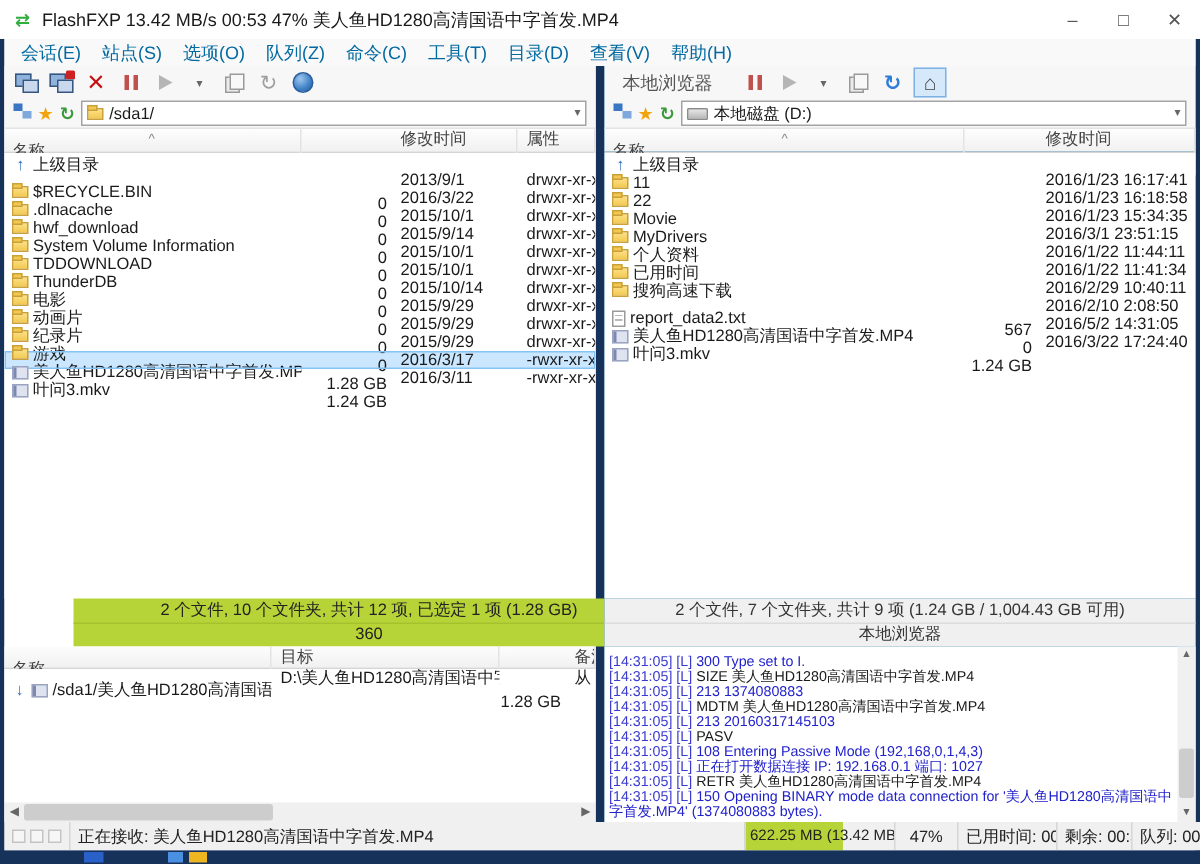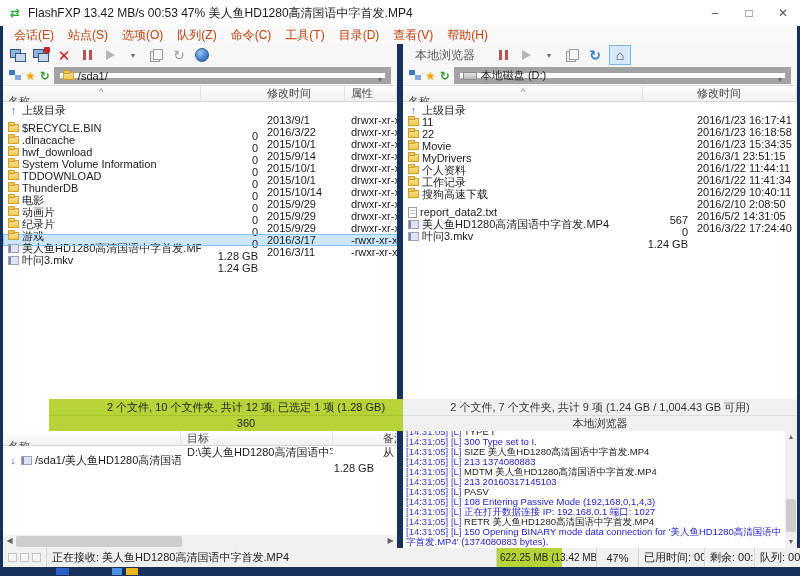--- a/index.html
+++ b/index.html
@@ -10,21 +10,21 @@
   
   .titlebar { position:absolute; left:0; top:0; width:800px; height:26px; background:#ffffff; display:flex; align-items:center; }
   .app-ico { width:14px; height:14px; margin:0 6px 0 8px; color:#2fae3f; font-weight:bold; font-size:12px; line-height:14px; text-align:center; }
   .title-text { font-size:12px; color:#1a1a1a; white-space:nowrap; }
   .win-btns { position:absolute; right:0; top:0; height:26px; display:flex; }
   .win-btn { width:34px; height:26px; display:flex; align-items:center; justify-content:center; color:#555; font-size:12px; }
 
   
   .content { position:absolute; left:3px; top:26px; width:794px; height:541px; background:#ffffff; }
   .menubar { position:absolute; left:0; top:0; width:794px; height:18px; background:#f9f9f9; display:flex; align-items:center; padding-left:4px; }
-  .menu-item { padding:0 7px; font-size:12px; color:#c2410c; line-height:18px; white-space:nowrap; }
+  .menu-item { padding:0 7px; font-size:12px; color:#0369a1; line-height:18px; white-space:nowrap; }
 
   .cols { position:absolute; left:0; top:18px; width:794px; height:504px; display:flex; }
   .col-left  { width:394px; position:relative; background:#fff; }
   .splitter  { width:6px; background:#16325a; }
   .col-right { width:394px; position:relative; background:#0369a1; }
 
   
   .toolbar { position:absolute; left:0; top:0; width:100%; height:22px; background:#f7f7f7; display:flex; align-items:center; gap:5px; padding-left:6px; }
   .tbtn { display:inline-flex; align-items:center; justify-content:center; min-width:18px; height:18px; }
   .icon-pc { position:relative; width:16px; height:13px; display:inline-block; }
@@ -45,21 +45,21 @@
   .home-btn { background:#d6e9fb; border:1px solid #7fb2e5; width:22px; height:20px; }
   .glyph-home { font-size:14px; color:#444; line-height:14px; }
 
   
   .pathrow { position:absolute; left:0; top:22px; width:100%; height:20px; background:#f7f7f7; display:flex; align-items:center; gap:4px; padding:0 6px; border-bottom:1px solid #e4e4e4; }
   .p-ico { font-size:11px; line-height:12px; }
   .icon-net { position:relative; width:12px; height:10px; display:inline-block; }
   .icon-net::before { content:""; position:absolute; left:0; top:0; width:6px; height:5px; background:#3b76c4; }
   .icon-net::after { content:""; position:absolute; right:0; bottom:0; width:6px; height:5px; background:#7fa9dc; }
   .star { color:#f0a30a; font-size:12px; } .goarrow { color:#3a9a3a; font-weight:bold; font-size:12px; }
-  .combo { flex:1; height:17px; background:#fff; border:6px solid #a3a3a3; display:flex; align-items:center; gap:4px; padding:0 3px; position:relative; }
+  .combo { flex:1; height:17px; background:#fff; border:1px solid #a3a3a3; display:flex; align-items:center; gap:4px; padding:0 3px; position:relative; }
   .combo .chev { position:absolute; right:3px; top:2px; color:#666; font-size:8px; }
   .mini-folder { width:11px; height:8px; background:linear-gradient(#fbe189,#f3c84f); border:1px solid #caa03a; position:relative; display:inline-block; }
   .mini-folder::before { content:""; position:absolute; left:-1px; top:-3px; width:5px; height:2px; background:#f3c84f; border:1px solid #caa03a; }
   .mini-drive { width:14px; height:8px; background:linear-gradient(#e6e6e6,#b8b8b8); border:1px solid #8a8a8a; border-radius:1px; display:inline-block; }
 
   
   .fheader { position:absolute; left:0; top:42px; width:100%; height:16px; background:linear-gradient(#fdfdfd,#f1f1f1); border-bottom:1px solid #d5d5d5; font-size:11px; color:#444; }
   .fheader .hc { border-right:1px solid #e3e3e3; line-height:15px; position:relative; }
   .grid-l { display:grid; grid-template-columns:198px 60px 84px 1fr; }
   .grid-r { display:grid; grid-template-columns:240px 48px 1fr; }
@@ -460,21 +460,21 @@
               <span class="cn">
                 <span class="fi fi-folder"></span>
                 <span>个人资料</span>
               </span>
               <span class="cs"></span>
               <span class="cd">2016/1/22 11:44:11</span>
             </div>
             <div class="frow grid-r">
               <span class="cn">
                 <span class="fi fi-folder"></span>
-                <span>工作记录</span>
+                <span>已用时间</span>
               </span>
               <span class="cs"></span>
               <span class="cd">2016/1/22 11:41:34</span>
             </div>
             <div class="frow grid-r">
               <span class="cn">
                 <span class="fi fi-folder"></span>
                 <span>搜狗高速下载</span>
               </span>
               <span class="cs"></span>
@@ -506,21 +506,20 @@
             </div>
           </div>
 
         <div class="pstatus gray">
           <div class="l1">2 个文件, 7 个文件夹, 共计 9 项 (1.24 GB / 1,004.43 GB 可用)</div>
           <div class="l2">本地浏览器</div>
         </div>
 
         <div class="logwrap">
           <div class="logbody" id="log-body">
-              <div class="log-line"><span class="lt">[14:31:05] [L] </span><span class="t-command">TYPE I</span></div>
               <div class="log-line"><span class="lt">[14:31:05] [L] </span><span class="t-reply">300 Type set to I.</span></div>
               <div class="log-line"><span class="lt">[14:31:05] [L] </span><span class="t-command">SIZE 美人鱼HD1280高清国语中字首发.MP4</span></div>
               <div class="log-line"><span class="lt">[14:31:05] [L] </span><span class="t-reply">213 1374080883</span></div>
               <div class="log-line"><span class="lt">[14:31:05] [L] </span><span class="t-command">MDTM 美人鱼HD1280高清国语中字首发.MP4</span></div>
               <div class="log-line"><span class="lt">[14:31:05] [L] </span><span class="t-reply">213 20160317145103</span></div>
               <div class="log-line"><span class="lt">[14:31:05] [L] </span><span class="t-command">PASV</span></div>
               <div class="log-line"><span class="lt">[14:31:05] [L] </span><span class="t-reply">108 Entering Passive Mode (192,168,0,1,4,3)</span></div>
               <div class="log-line"><span class="lt">[14:31:05] [L] </span><span class="t-reply">正在打开数据连接 IP: 192.168.0.1 端口: 1027</span></div>
               <div class="log-line"><span class="lt">[14:31:05] [L] </span><span class="t-command">RETR 美人鱼HD1280高清国语中字首发.MP4</span></div>
               <div class="log-line"><span class="lt">[14:31:05] [L] </span><span class="t-reply">150 Opening BINARY mode data connection for '美人鱼HD1280高清国语中字首发.MP4' (1374080883 bytes).</span></div>

